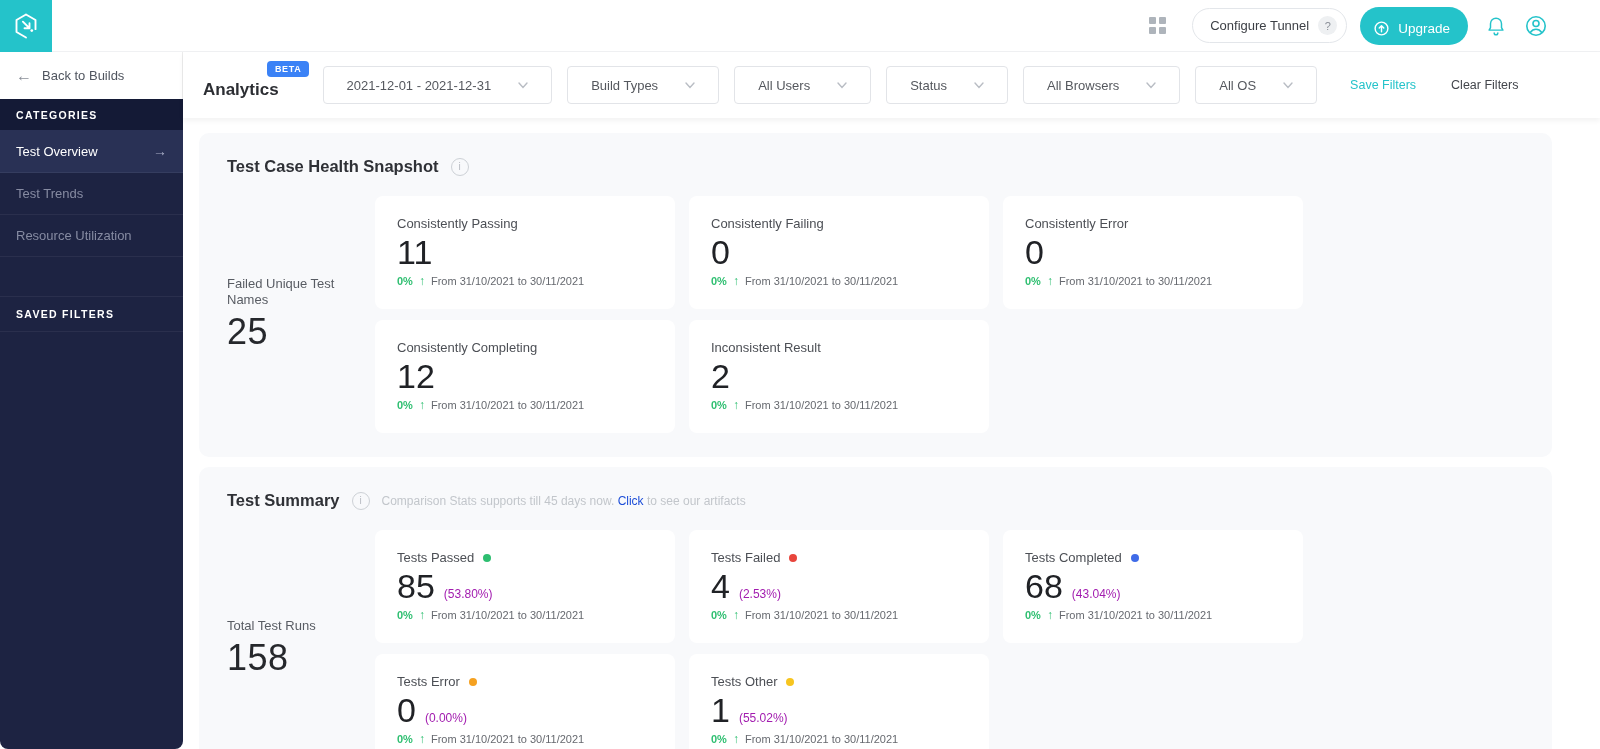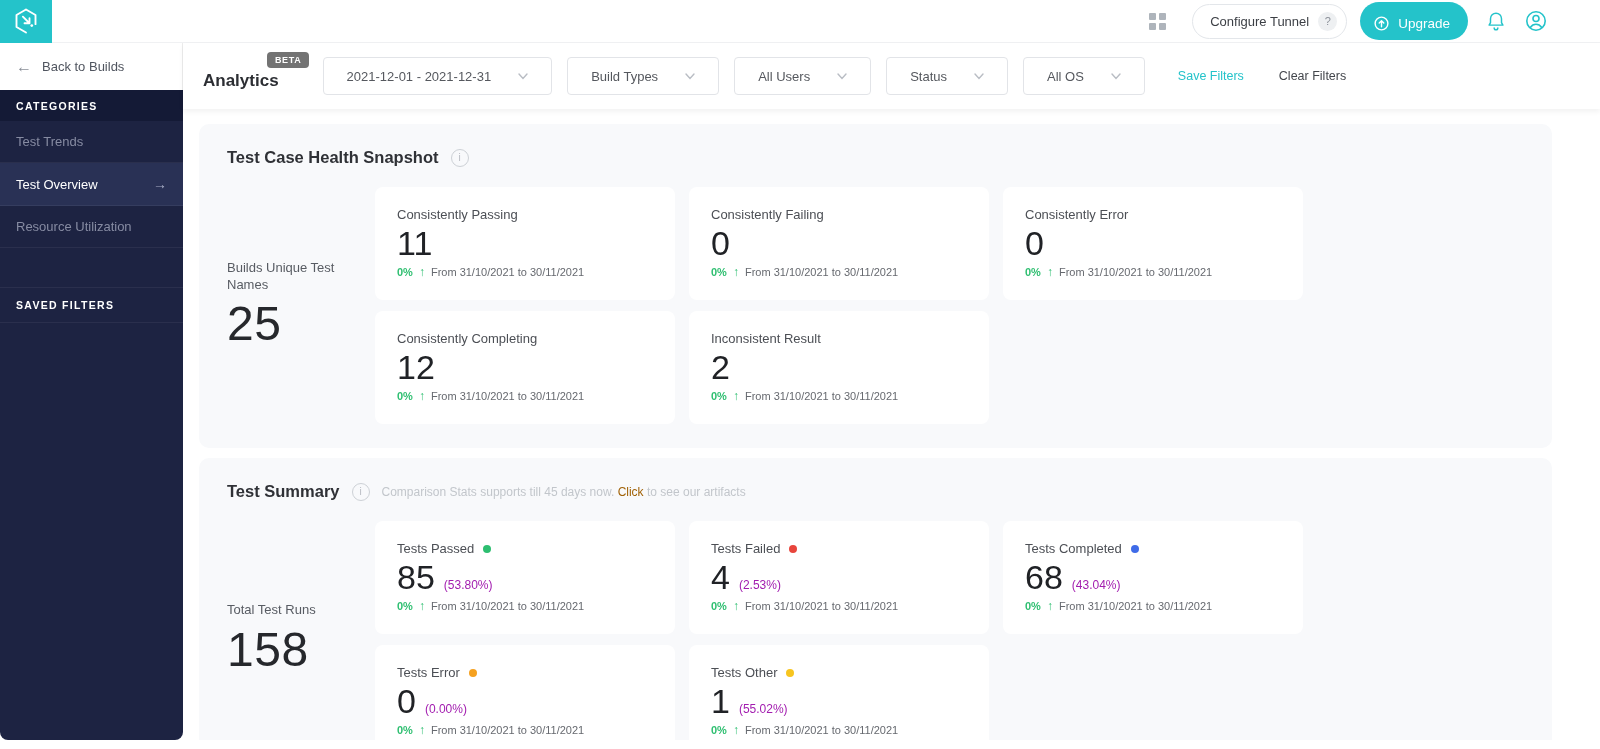--- a/index.html
+++ b/index.html
@@ -3,21 +3,21 @@
 <meta charset="utf-8">
 <style>
   * { box-sizing: border-box; }
   html,body { margin:0; padding:0; }
   body {
     width:1600px; height:749px; overflow:hidden;
     font-family:"Liberation Sans", sans-serif;
     background:#fff; color:#333;
   }
   
-  .topbar { height:43px; display:flex; align-items:center; background:#fff;
+  .topbar { height:52px; display:flex; align-items:center; background:#fff;
             border-bottom:1px solid #f0f1f3;gap:37px; }
   .logo { width:52px; height:52px; background:#24c3ca; display:flex;
           align-items:center; justify-content:center; cursor:pointer; flex-shrink:0; }
   .topbar-right { margin-left:auto; display:flex; align-items:center; padding-right:52px; }
   .grid-icon { margin-right:26px; cursor:pointer; display:flex; }
   .pill-btn { display:flex; align-items:center; gap:9px; border:1px solid #e3e6ea;
               border-radius:999px; background:#fff; padding:7px 9px 7px 17px;
               font-size:13px; color:#3c3f45; cursor:pointer; }
   .q-circle { width:19px; height:19px; border-radius:50%; background:#eef0f2;
               color:#8a8f98; font-size:11px; display:flex; align-items:center;
@@ -45,44 +45,44 @@
                    color:#fff; letter-spacing:1.3px; border-top:1px solid rgba(255,255,255,0.06);
                    border-bottom:1px solid rgba(255,255,255,0.06); }
   .main { flex:1; display:flex; flex-direction:column; min-width:0; }
   
   .filter-bar { height:66px; background:#fff; display:flex; align-items:center;
                 padding:0 20px; box-shadow:0 3px 5px rgba(0,0,0,0.05);
                 position:relative; z-index:2; flex-shrink:0; }
   .title-wrap { position:relative; height:100%; display:flex; align-items:center;
                 margin-right:44px; }
   .page-title { font-size:17px; font-weight:bold; color:#2c2e33; margin-top:10px; }
-  .beta-badge { position:absolute; top:9px; left:64px; background:#737373; color:#fff;
+  .beta-badge { position:absolute; top:9px; left:64px; background:#3b82f6; color:#fff;
                 font-size:9px; font-weight:bold; padding:3px 8px; border-radius:4px;
                 letter-spacing:0.6px; }
   .dd { height:38px; border:1px solid #e2e4e8; border-radius:4px; background:#fff;
         display:flex; align-items:center; padding:0 23px; font-size:13px; color:#55585e;
         margin-right:15px; cursor:pointer; }
   .dd .dd-label { margin-right:27px; }
   .dd svg { flex-shrink:0; }
   .link-save { color:#24c3ca; font-size:12.5px; margin-left:18px; cursor:pointer; }
   .link-clear { color:#43464c; font-size:12.5px; margin-left:35px; cursor:pointer; }
   
   .content { flex:1; overflow:hidden; background:#fff; padding:15px 48px 0 16px; }
   .panel { background:#f8f9fb; border-radius:10px; padding:24px 28px; margin-bottom:10px; }
   .panel-title-row { display:flex; align-items:center; gap:12px; margin-bottom:20px; }
   .panel-title { font-size:16.5px; font-weight:bold; color:#2f3136; }
   .info-icon { width:18px; height:18px; border-radius:50%; border:1.5px solid #cdd1d6;
                color:#b7bbc1; font-size:10px; display:flex; align-items:center;
                justify-content:center; cursor:pointer; flex-shrink:0; }
   .note { font-size:12px; color:#c2c6cb; }
-  .note .note-link { color:#a16207; cursor:pointer; }
+  .note .note-link { color:#1d4ed8; cursor:pointer; }
   .panel-body { display:flex; }
   .panel-left { width:148px; align-self:center; flex-shrink:0; }
   .panel-left-label { font-size:13px; color:#585c63; line-height:1.25; max-width:112px; }
-  .panel-left-value { font-size:48px; font-weight:300; color:#26282c; margin-top:3px;
+  .panel-left-value { font-size:36px; font-weight:300; color:#26282c; margin-top:3px;
                       letter-spacing:0.5px; }
   .cards { display:grid; grid-template-columns:repeat(3, 300px); gap:11px 14px; }
   .card { background:#fff; border-radius:8px; padding:20px 22px 15px; height:113px; }
   .card-label-row { font-size:13px; color:#4c4f55; display:flex; align-items:center; gap:9px; }
   .dot { width:8px; height:8px; border-radius:50%; flex-shrink:0; }
   .card-value-row { display:flex; align-items:baseline; gap:9px; margin-top:1px; }
   .card-value { font-size:34px; font-weight:300; color:#202226; line-height:1.2; }
   .card-pct { font-size:12px; color:#a21caf; }
   .card-delta-row { font-size:11px; color:#66696f; display:flex; align-items:center;
                     gap:6px; margin-top:1px; }
@@ -138,26 +138,26 @@
 
 <div class="app">
 
   <div class="sidebar">
     <div class="sidebar-top">
       <span class="back-arrow">←</span>
       <span class="back-label">Back to Builds</span>
     </div>
     <div class="sidebar-dark">
       <div class="cat-header">CATEGORIES</div>
-      <div class="nav-item">
-        <span>Test Trends</span>
-      </div>
       <div class="nav-item active">
         <span>Test Overview</span>
         <span class="arrow-right">→</span>
+      </div>
+      <div class="nav-item">
+        <span>Test Trends</span>
       </div>
       <div class="nav-item">
         <span>Resource Utilization</span>
       </div>
       <div class="saved-filters">SAVED FILTERS</div>
     </div>
   </div>
 
   <div class="main">
 
@@ -179,20 +179,26 @@
           </svg>
       </div>
       <div class="dd">
         <span class="dd-label">All Users</span>
         <svg width="10" height="7" viewBox="0 0 10 7" fill="none" stroke="#b9bdc4" stroke-width="1.4" stroke-linecap="round">
             <path d="M1 1 L5 5.5 L9 1"></path>
           </svg>
       </div>
       <div class="dd">
         <span class="dd-label">Status</span>
+        <svg width="10" height="7" viewBox="0 0 10 7" fill="none" stroke="#b9bdc4" stroke-width="1.4" stroke-linecap="round">
+            <path d="M1 1 L5 5.5 L9 1"></path>
+          </svg>
+      </div>
+      <div class="dd">
+        <span class="dd-label">All Browsers</span>
         <svg width="10" height="7" viewBox="0 0 10 7" fill="none" stroke="#b9bdc4" stroke-width="1.4" stroke-linecap="round">
             <path d="M1 1 L5 5.5 L9 1"></path>
           </svg>
       </div>
       <div class="dd">
         <span class="dd-label">All OS</span>
         <svg width="10" height="7" viewBox="0 0 10 7" fill="none" stroke="#b9bdc4" stroke-width="1.4" stroke-linecap="round">
             <path d="M1 1 L5 5.5 L9 1"></path>
           </svg>
       </div>
@@ -202,21 +208,21 @@
 
     <div class="content">
 
       <div class="panel">
         <div class="panel-title-row">
           <span class="panel-title">Test Case Health Snapshot</span>
           <span class="info-icon">i</span>
         </div>
         <div class="panel-body">
           <div class="panel-left">
-            <div class="panel-left-label">Builds Unique Test Names</div>
+            <div class="panel-left-label">Failed Unique Test Names</div>
             <div class="panel-left-value">25</div>
           </div>
           <div class="cards">
 
             <div class="card">
               <div class="card-label-row">
                   <span>Consistently Passing</span>
                 </div>
               <div class="card-value-row">
                   <span class="card-value">11</span>

